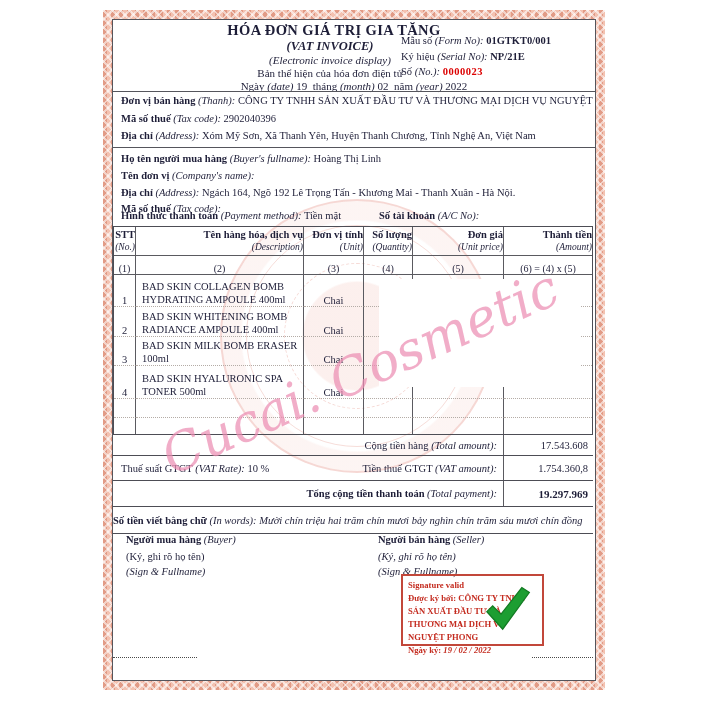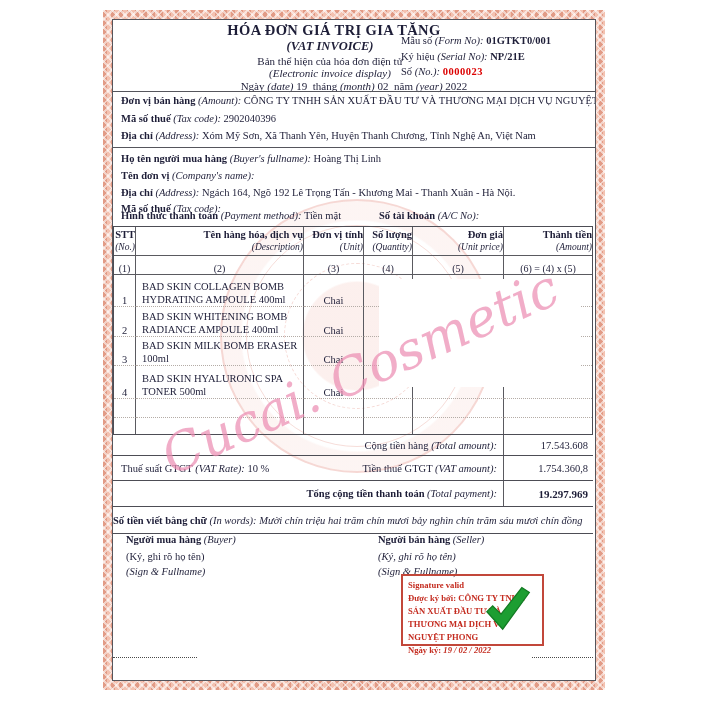--- a/index.html
+++ b/index.html
@@ -67,22 +67,22 @@
 <body>
 
 <div class="invoice">
   <div class="sheet">
 
     <div class="seal"></div>
 
     <div class="abs ctr" style="left:0;top:2px;width:434px;">
       <div class="title">HÓA ĐƠN GIÁ TRỊ GIA TĂNG</div>
       <div class="sub">(VAT INVOICE)</div>
+      <div class="disp en">(Electronic invoice display)</div>
       <div class="disp" style="margin-top:1px;">Bản thể hiện của hóa đơn điện tử</div>
-      <div class="disp en">(Electronic invoice display)</div>
       <div class="disp" style="margin-top:1px;padding-left:48px;">
         <span>Ngày</span>
         <span class="en">(date)</span>
         <span>19</span>&nbsp;
         <span>tháng</span>
         <span class="en">(month)</span>
         <span>02</span>&nbsp;
         <span>năm</span>
         <span class="en">(year)</span>
         <span>2022</span>
@@ -104,21 +104,21 @@
         <span>Số</span>
         <span class="en">(No.):</span>
         <b class="red" style="letter-spacing:.5px;">0000023</b>
       </div>
     </div>
 
     <div class="hline" style="top:71px;"></div>
 
     <div class="row" style="top:73px;">
       <span class="lab">Đơn vị bán hàng</span>
-      <span class="en">(Amount):</span>
+      <span class="en">(Thanh):</span>
       <span>CÔNG TY TNHH SẢN XUẤT ĐẦU TƯ VÀ THƯƠNG MẠI DỊCH VỤ NGUYỆT PHONG</span>
     </div>
     <div class="row" style="top:91px;">
       <span class="lab">Mã số thuế</span>
       <span class="en">(Tax code):</span>
       <span>2902040396</span>
     </div>
     <div class="row" style="top:108px;">
       <span class="lab">Địa chỉ</span>
       <span class="en">(Address):</span>

